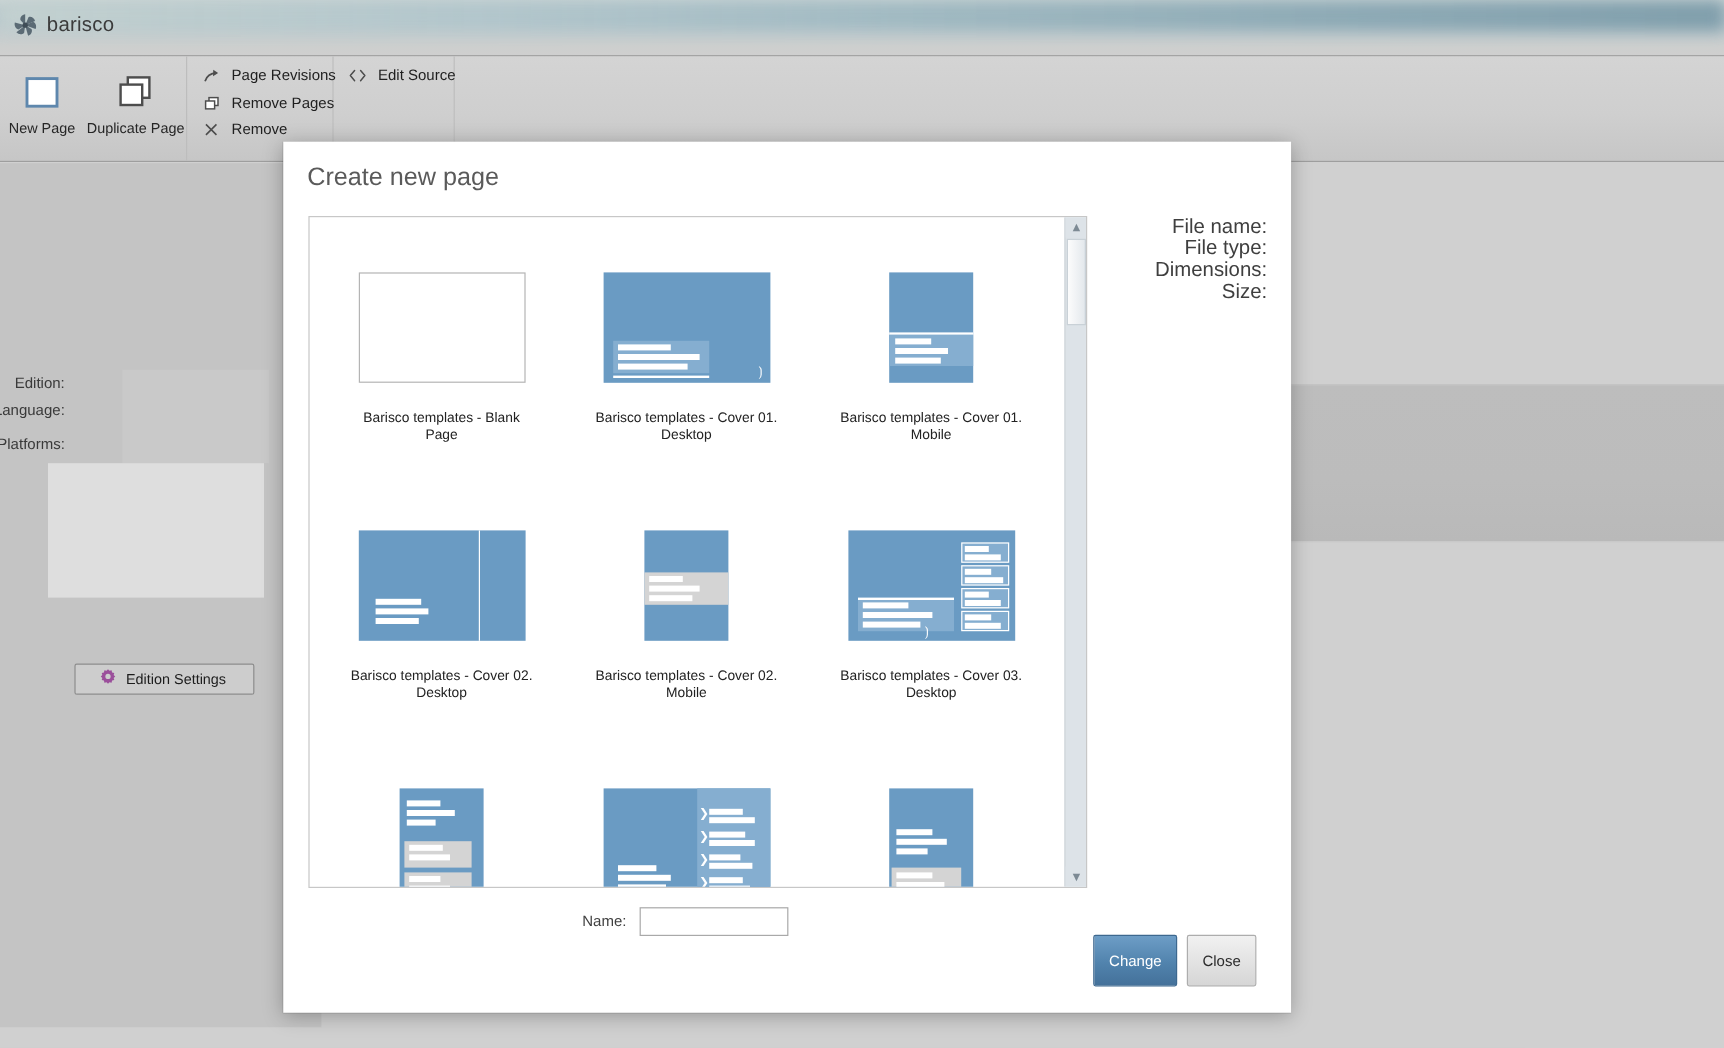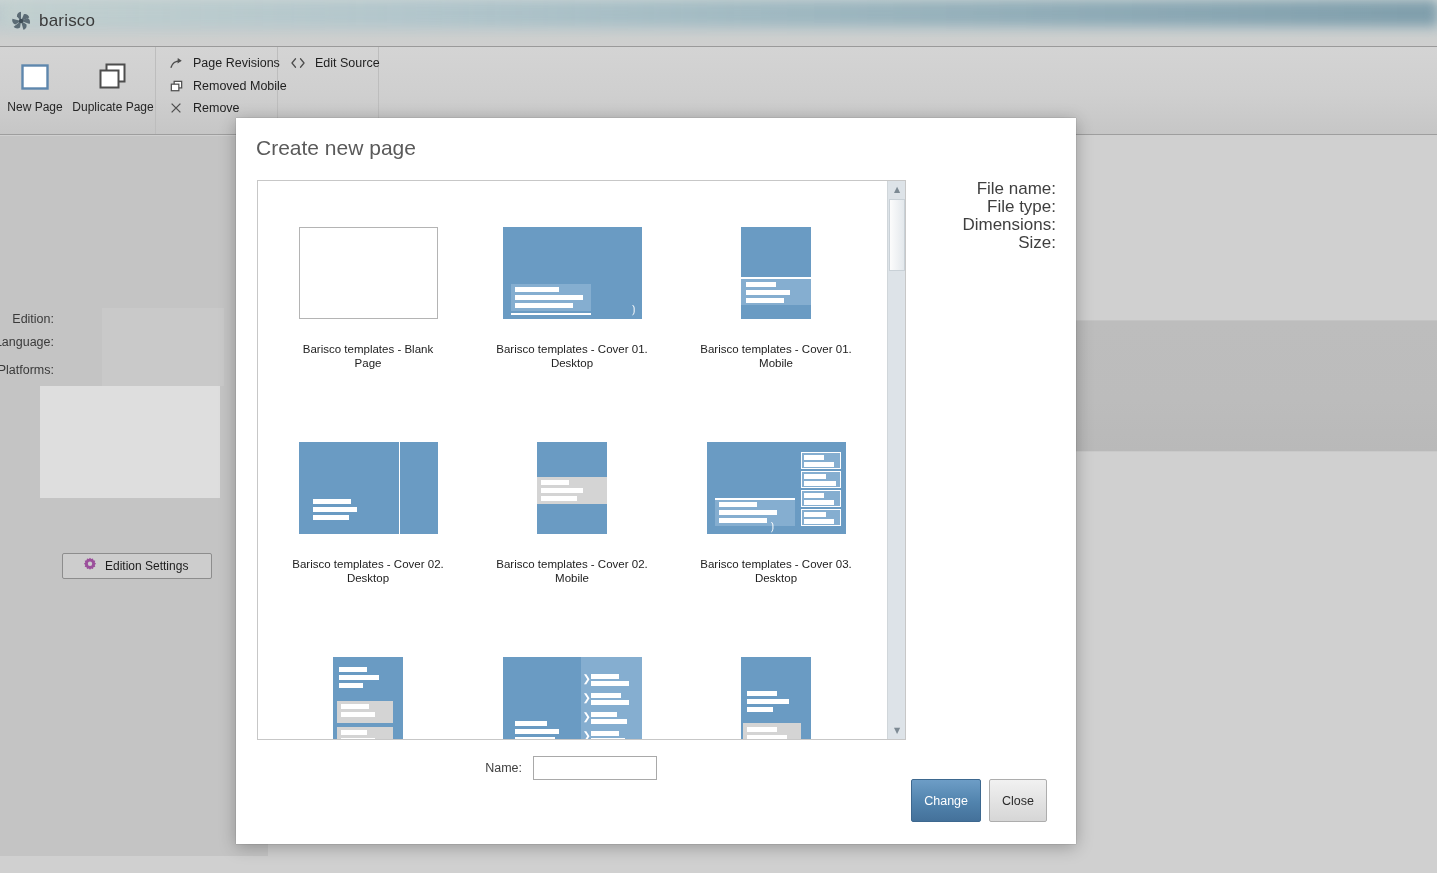--- a/index.html
+++ b/index.html
@@ -329,21 +329,21 @@
         </span>
         <span class="lbl">Page Revisions</span>
       </div>
       <div class="small-row" style="top:30px;">
         <span class="ic">
           <svg width="15" height="15" viewBox="0 0 16 16">
             <rect x="5.5" y="2.5" width="8" height="7" fill="#fff" stroke="#4d4d4d" stroke-width="1.3"></rect>
             <rect x="2.5" y="5.5" width="8" height="7" fill="#fff" stroke="#4d4d4d" stroke-width="1.3"></rect>
           </svg>
         </span>
-        <span class="lbl">Removed Mobile</span>
+        <span class="lbl">Remove Pages</span>
       </div>
       <div class="small-row" style="top:52px;">
         <span class="ic">
           <svg width="14" height="14" viewBox="0 0 16 16">
             <path d="M3 3 L13 13 M13 3 L3 13" stroke="#4d4d4d" stroke-width="1.5" fill="none"></path>
           </svg>
         </span>
         <span class="lbl">Remove</span>
       </div>
     </div>

